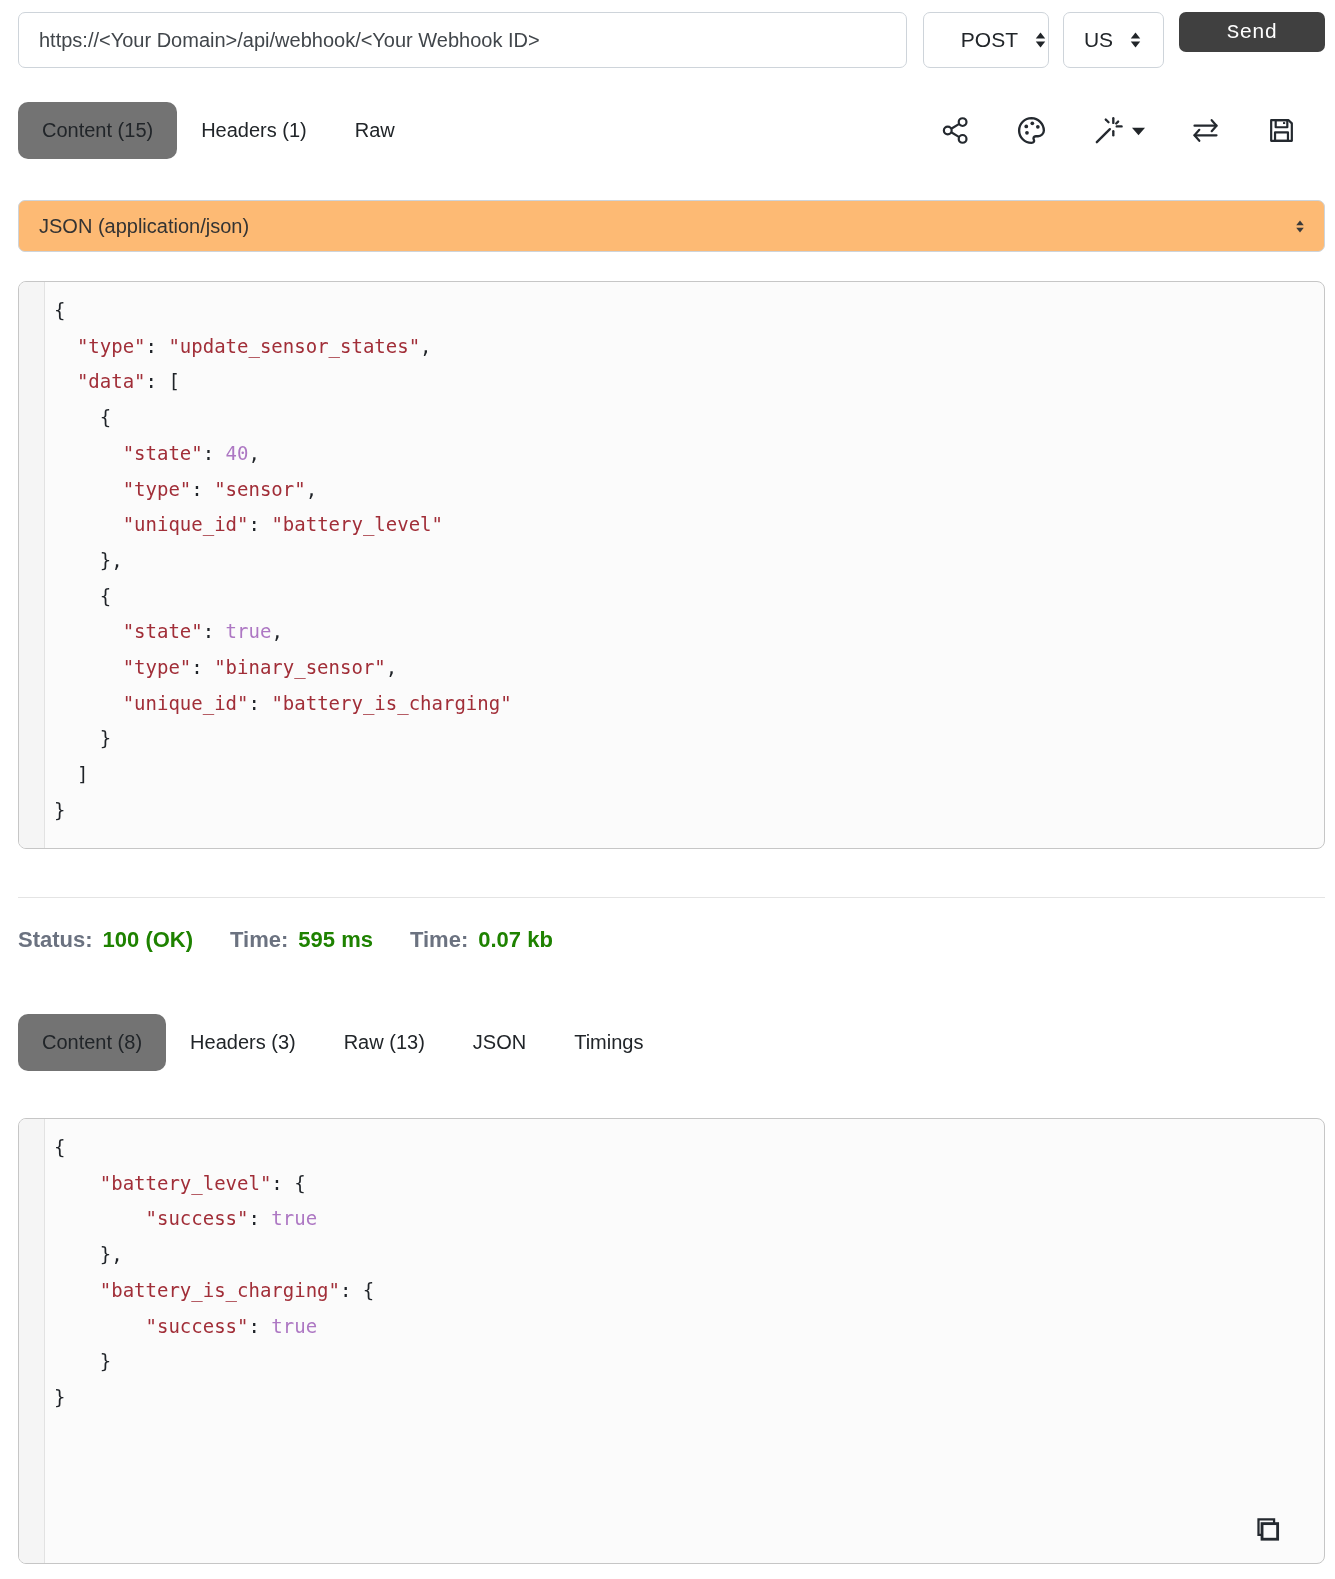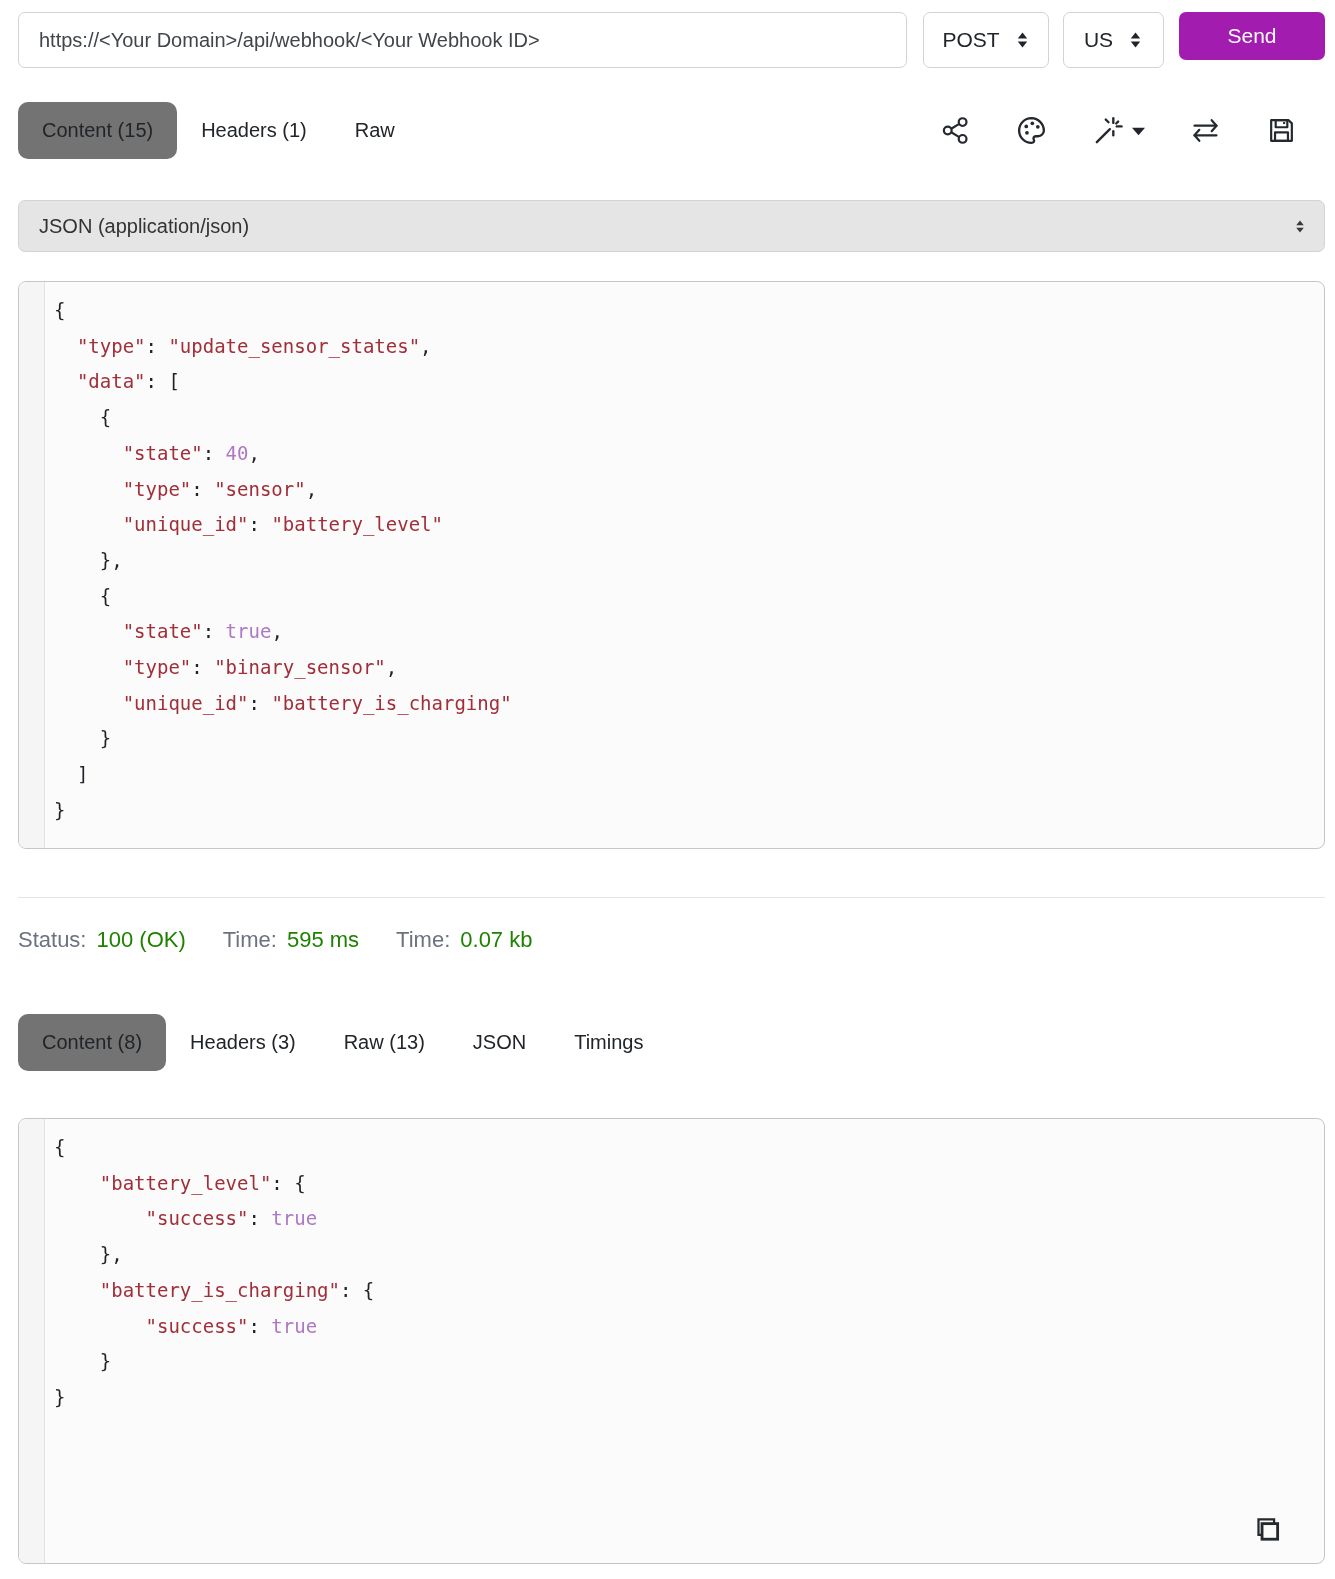--- a/index.html
+++ b/index.html
@@ -5,57 +5,57 @@
   html,body{margin:0;padding:0;background:#fff;}
   body{width:1335px;height:1579px;font-family:"Liberation Sans",sans-serif;color:#212529;overflow:hidden;}
   .page{padding:12px 10px 0 18px;box-sizing:border-box;}
 
   
   .row-top{display:flex;align-items:stretch;}
   .url-input{flex:1;height:56px;box-sizing:border-box;border:1px solid #ced4da;border-radius:7px;
              padding:0 20px;font-size:20px;color:#41464b;font-family:"Liberation Sans",sans-serif;outline:none;background:#fff;}
   .select-box{height:56px;box-sizing:border-box;border:1px solid #ced4da;border-radius:7px;background:#fff;
               display:flex;align-items:center;justify-content:center;gap:15px;font-size:21px;color:#212529;cursor:pointer;}
-  .method-box{width:126px;margin-left:16px;}
+  .method-box{width:126px;margin-left:16px;justify-content:flex-end;}
   .region-box{width:101px;margin-left:14px;}
-  .send-btn{width:146px;margin-left:15px;height:48px;background:#a21caf;color:#fff;border:none;border-radius:7px;
-            font-size:21px;font-family:Liberation Sans, sans-serif;cursor:pointer;}
+  .send-btn{width:146px;margin-left:15px;height:40px;background:#404040;color:#fff;border:none;border-radius:7px;
+            font-size:21px;font-family:Liberation Mono, monospace;cursor:pointer;}
 
   
   .tabs-row{display:flex;align-items:center;justify-content:space-between;margin-top:34px;}
   .tabs{display:flex;}
   .tab{height:57px;display:flex;align-items:center;padding:0 24px;font-size:20px;border-radius:10px;
        color:#212529;cursor:pointer;white-space:nowrap;}
   .tab.active{background:#737373;}
   .toolbar{display:flex;align-items:center;gap:44px;margin-right:28px;}
   .icon-btn{display:flex;align-items:center;color:#24292f;cursor:pointer;}
 
   
   .content-type{margin-top:41px;height:52px;box-sizing:border-box;border:1px solid #ced4da;border-radius:7px;
                 display:flex;align-items:center;justify-content:space-between;padding:0 18px 0 20px;
-                font-size:20px;color:#333;cursor:pointer;background:#e5e5e5;}
+                font-size:20px;color:#333;cursor:pointer;background:#fdba74;}
 
   
   .code-block{position:relative;background:#fbfbfb;border:1px solid #c6c6c6;border-radius:8px;overflow:hidden;box-sizing:border-box;}
   .req-block{margin-top:29px;height:568px;}
   .resp-block{margin-top:47px;height:446px;}
   .gutter{position:absolute;left:0;top:0;bottom:0;width:25px;background:#f5f5f5;border-right:1px solid #e2e2e2;}
   .code{position:relative;margin-left:26px;padding:11px 0 0 9px;font-family:"DejaVu Sans Mono","Liberation Mono",monospace;
         font-size:19px;line-height:35.7px;}
   .code-line{white-space:pre;}
   .tok-p{color:#1f2328;}
   .tok-k{color:#a12e38;}
   .tok-s{color:#a12e38;}
   .tok-n{color:#ad77c3;}
   .tok-b{color:#ad77c3;}
 
   .divider{height:1px;background:#e4e4e4;margin-top:48px;}
 
   
-  .status-row{display:flex;align-items:baseline;margin-top:29px;font-size:22px;font-weight:normal;height:32px;}
+  .status-row{display:flex;align-items:baseline;margin-top:29px;font-size:22px;font-weight:bold;height:32px;}
   .status-label{color:#6b7280;margin-right:10px;}
   .status-value{color:#1e8200;margin-right:37px;}
 
   .copy-btn{position:absolute;right:40px;bottom:12px;color:#24292f;cursor:pointer;}
   .resp-tabs-row{margin-top:55px;}
 </style>
 </head>
 <body>
 
 <div class="page">

